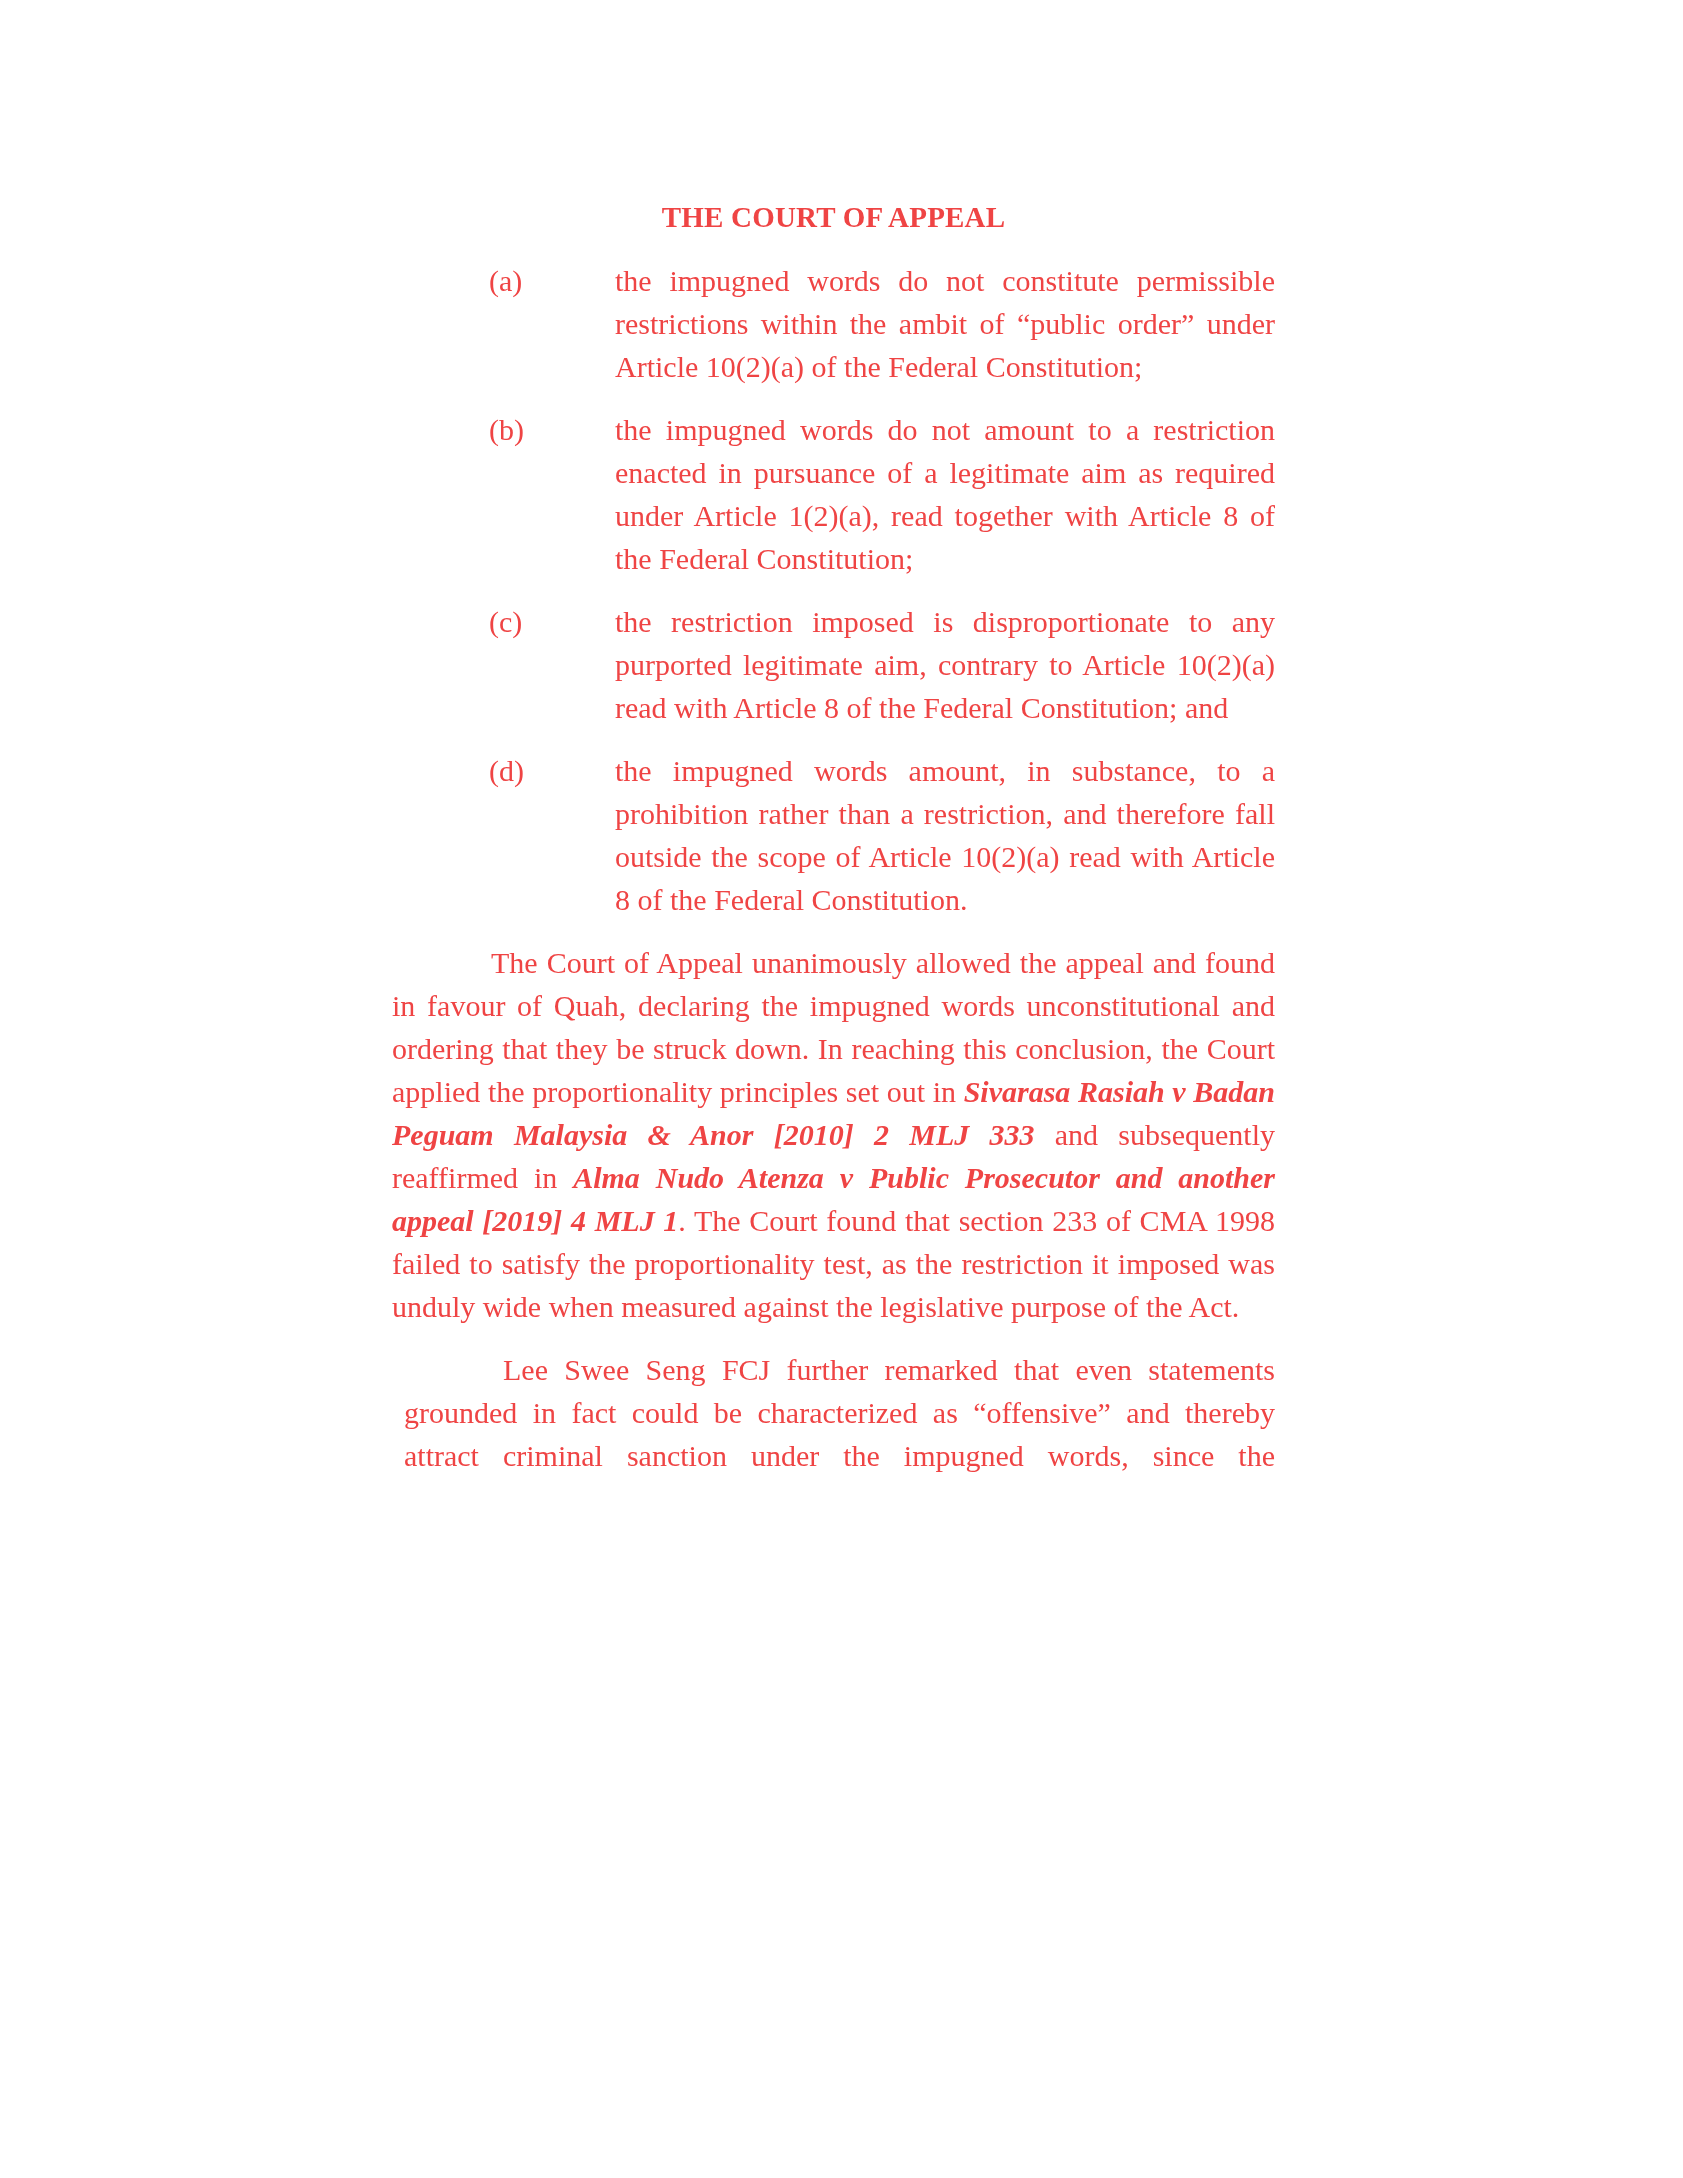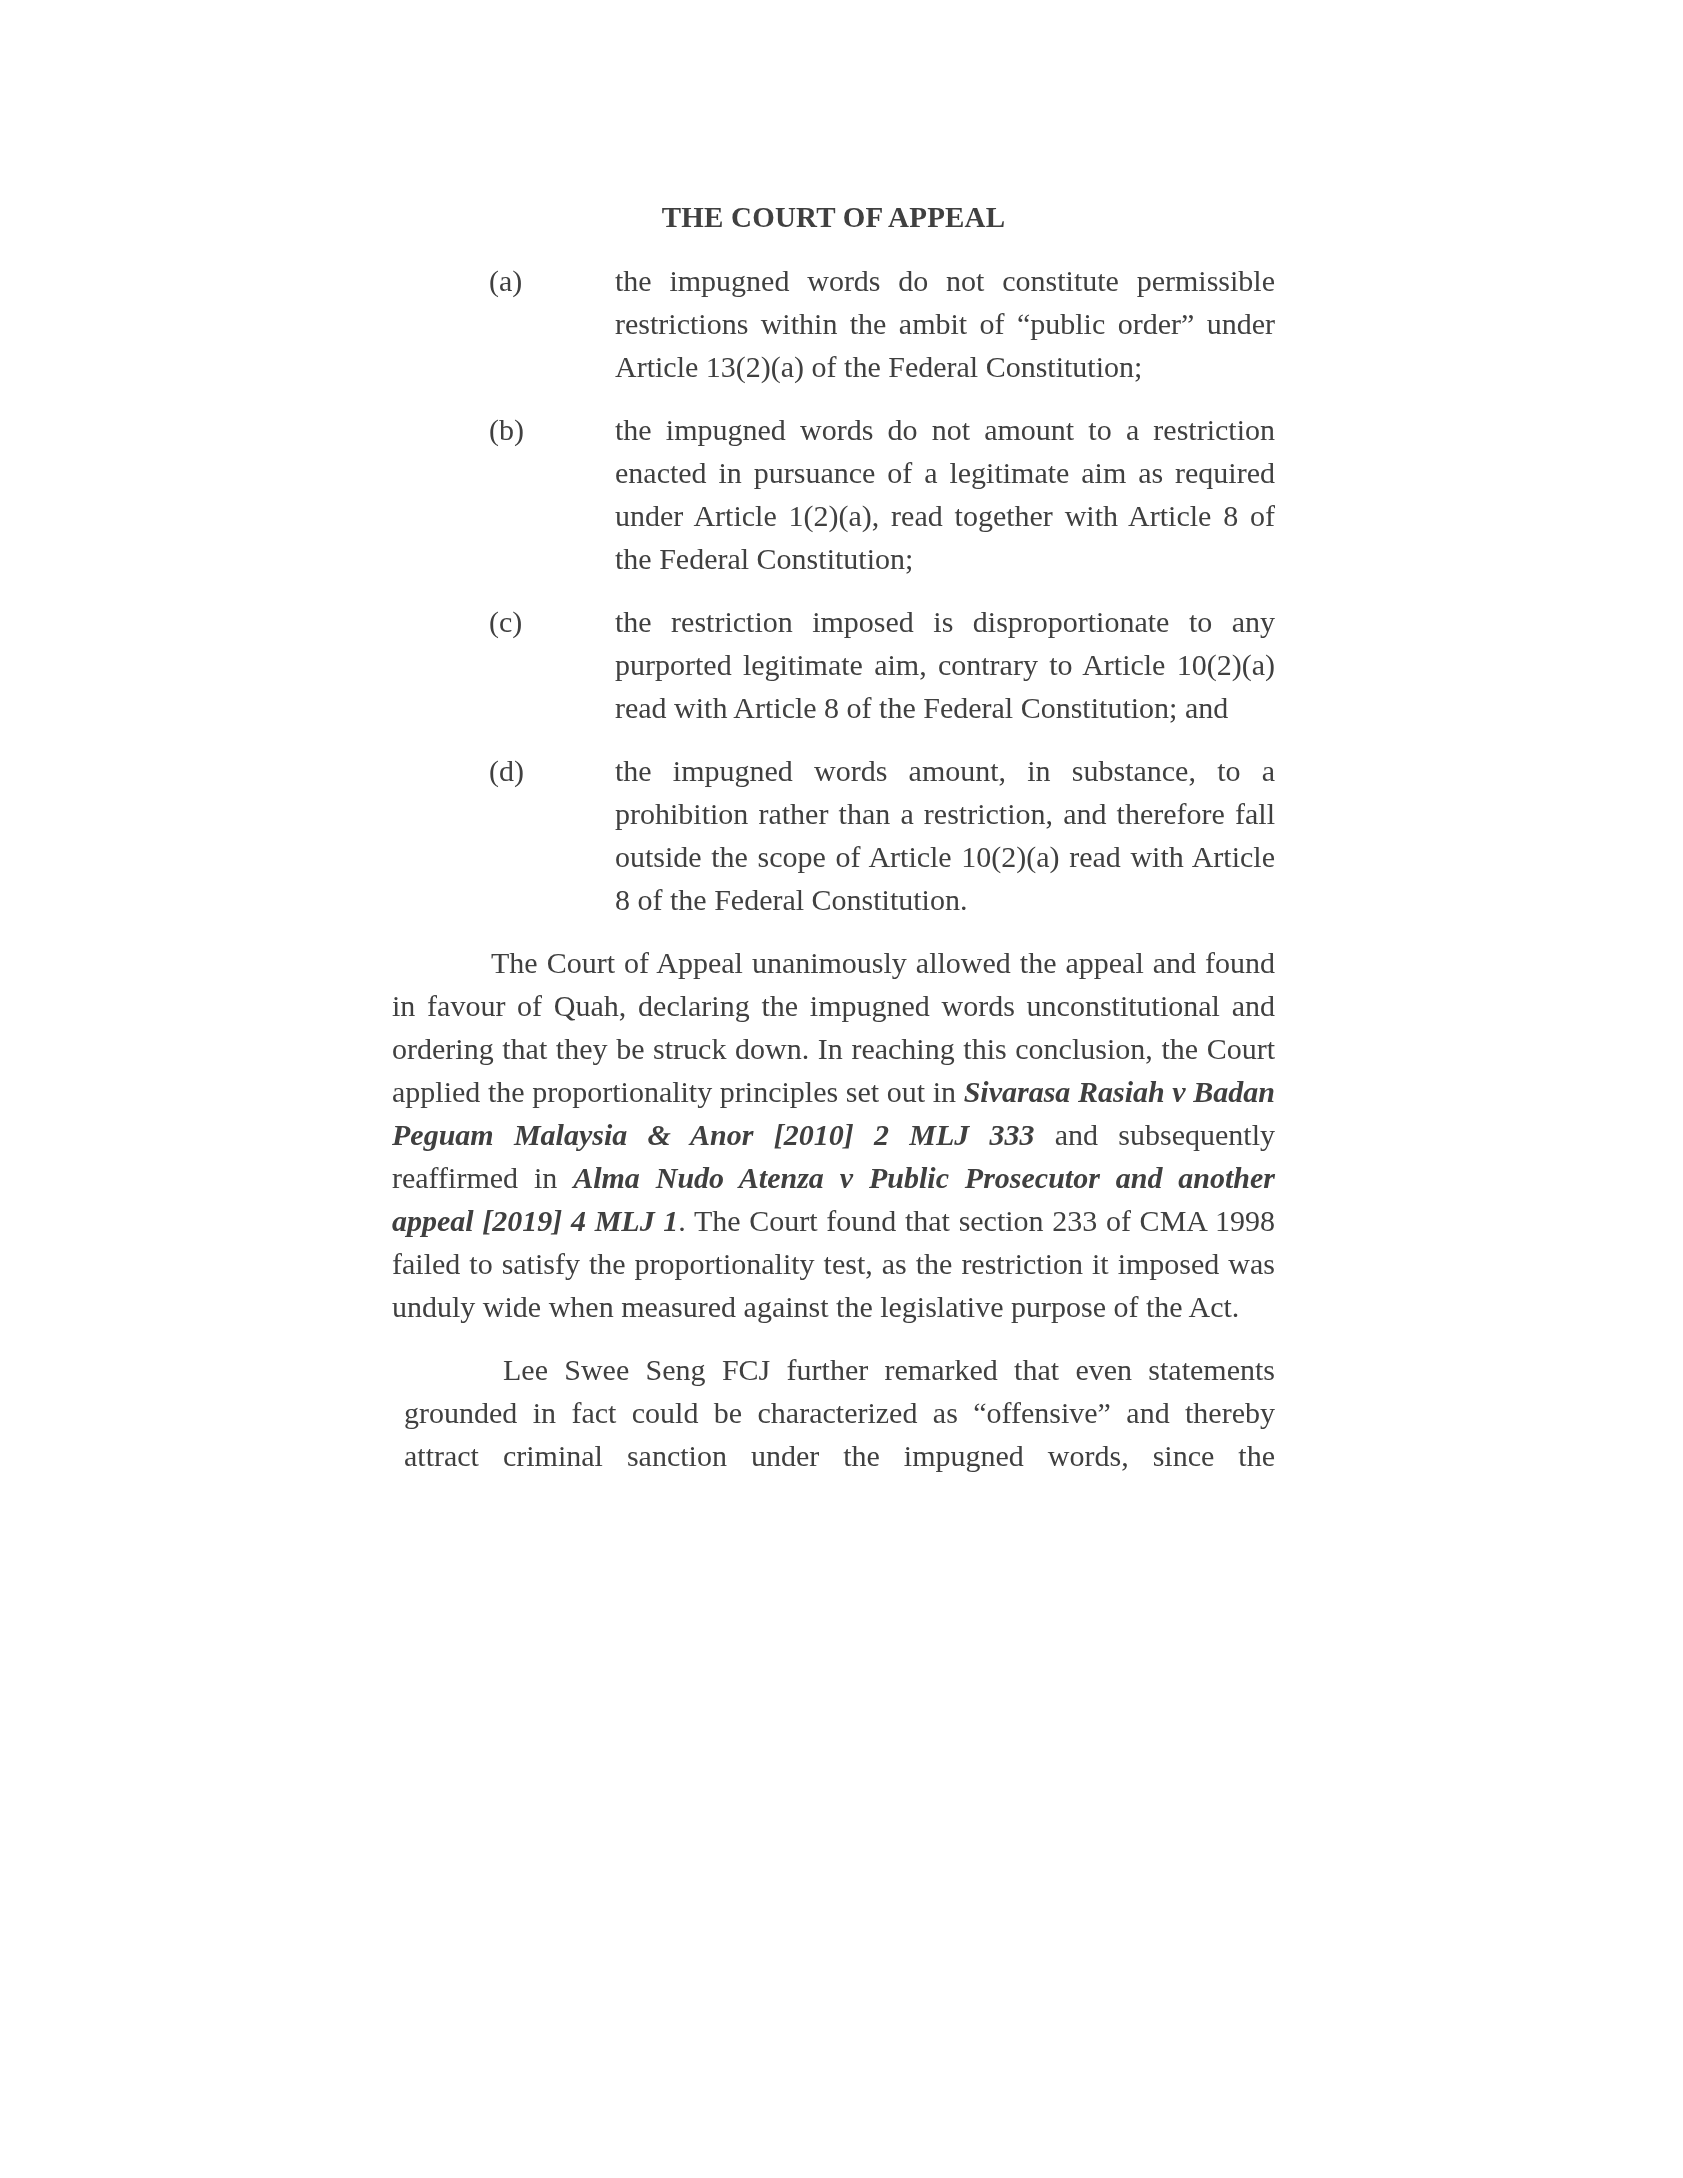--- a/index.html
+++ b/index.html
@@ -1,20 +1,20 @@
 <!DOCTYPE html>
 <html><head>
 <meta charset="utf-8">
 <style>
   html, body { margin: 0; padding: 0; background: #ffffff; }
   body { width: 1683px; height: 2178px; position: relative; overflow: hidden; }
   .page {
     position: absolute; left: 392px; top: 196px; width: 883px;
     font-family: "Liberation Serif", serif; font-size: 30px; line-height: 43px;
-    color: #404040;
+    color: #ef4444;
   }
   .heading {
     text-align: center; font-weight: bold; font-size: 29px; margin: 0 0 6px 0;
     letter-spacing: 0.2px;
   }
   p { margin: 0; text-align: justify; }
   .indent { text-indent: 99px; }
   .indent-imp { text-indent: 89px; }
   .list { margin: 20px 0 0 0; padding: 0; list-style: none; }
   .list li { display: flex; margin: 0 0 20px 0; }
@@ -27,21 +27,21 @@
 </head>
 <body>
 
 <div class="page">
   <div class="heading">THE COURT OF APPEAL</div>
 
 
   <ul class="list">
     <li>
       <span class="lbl">(a)</span>
-      <span class="txt">the impugned words do not constitute permissible restrictions within the ambit of “public order” under Article 13(2)(a) of the Federal Constitution;</span>
+      <span class="txt">the impugned words do not constitute permissible restrictions within the ambit of “public order” under Article 10(2)(a) of the Federal Constitution;</span>
     </li>
     <li>
       <span class="lbl">(b)</span>
       <span class="txt">the impugned words do not amount to a restriction enacted in pursuance of a legitimate aim as required under Article 1(2)(a), read together with Article 8 of the Federal Constitution;</span>
     </li>
     <li>
       <span class="lbl">(c)</span>
       <span class="txt">the restriction imposed is disproportionate to any purported legitimate aim, contrary to Article 10(2)(a) read with Article 8 of the Federal Constitution; and</span>
     </li>
     <li>

